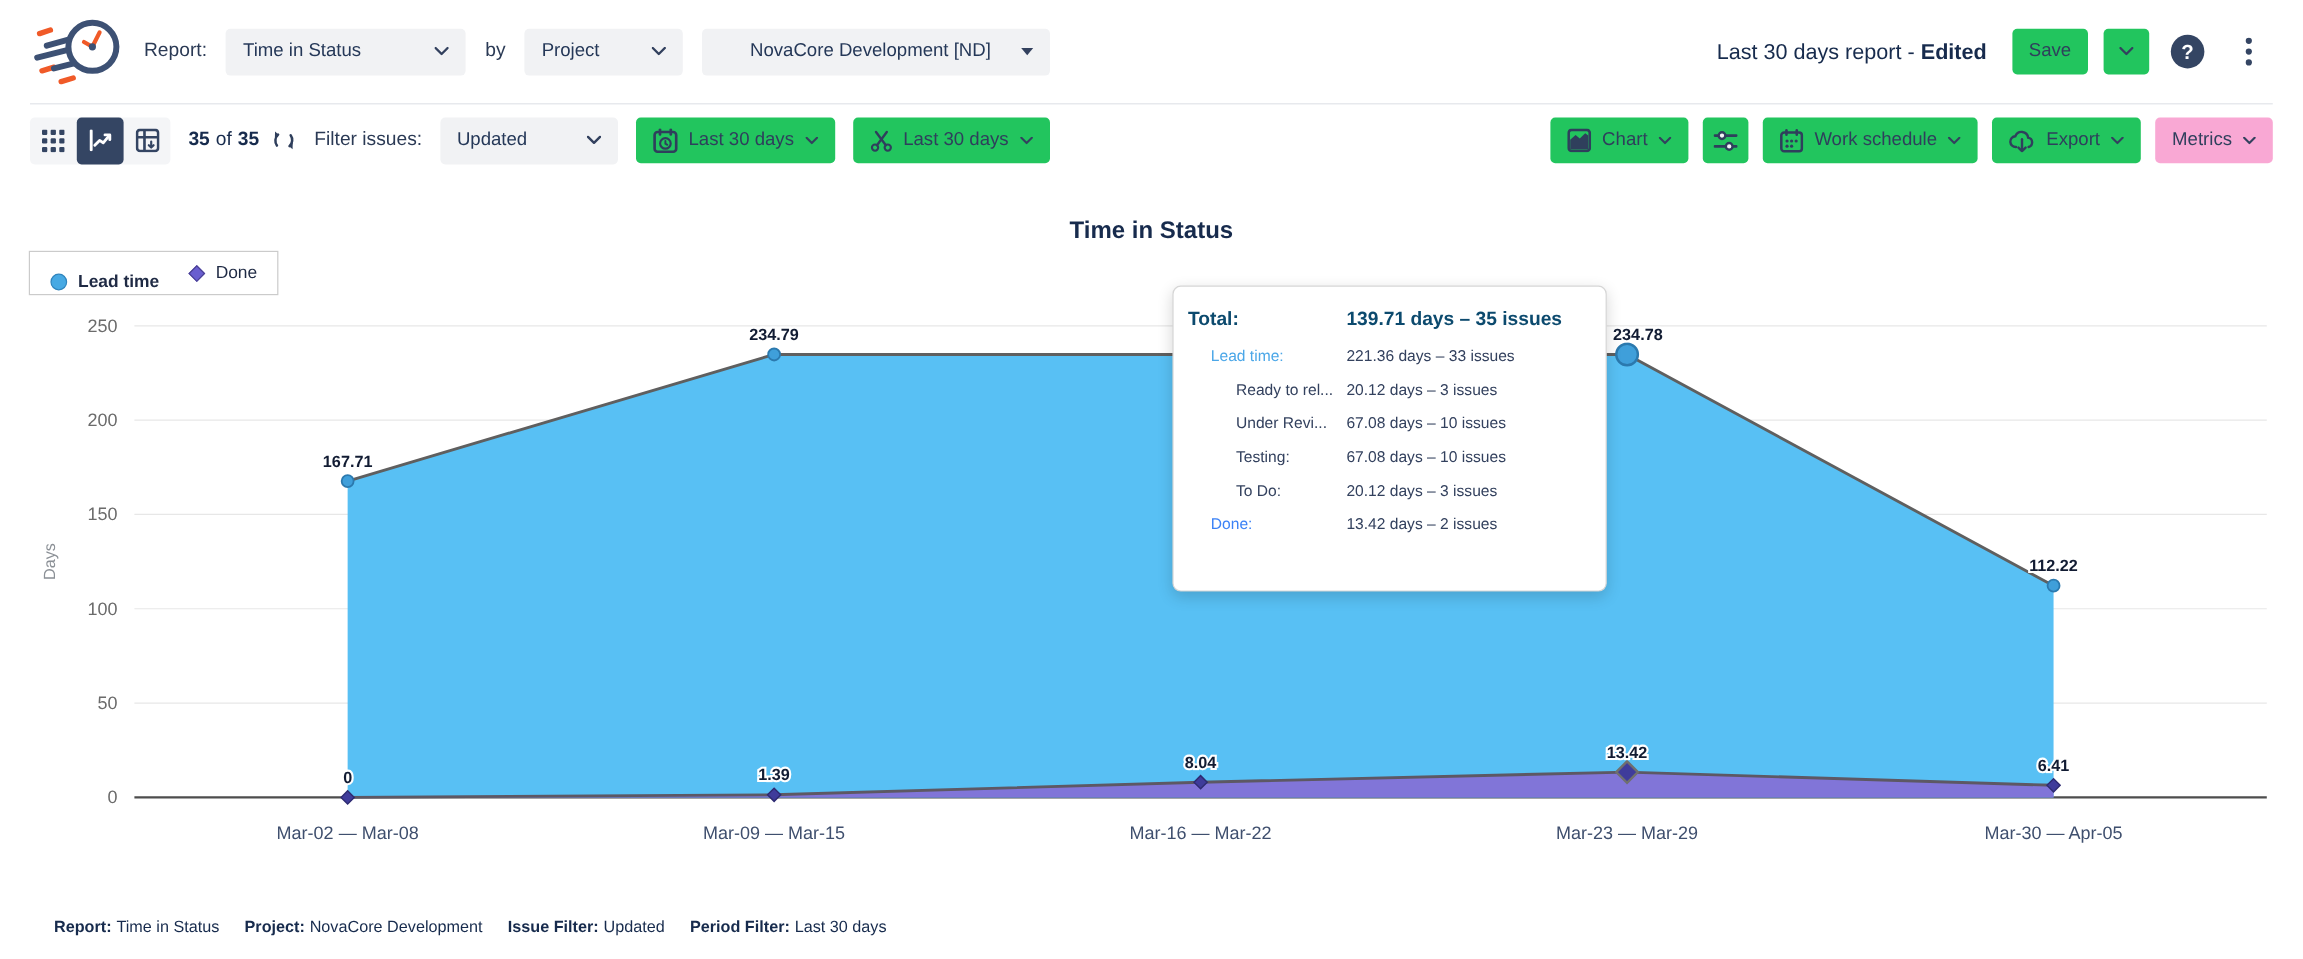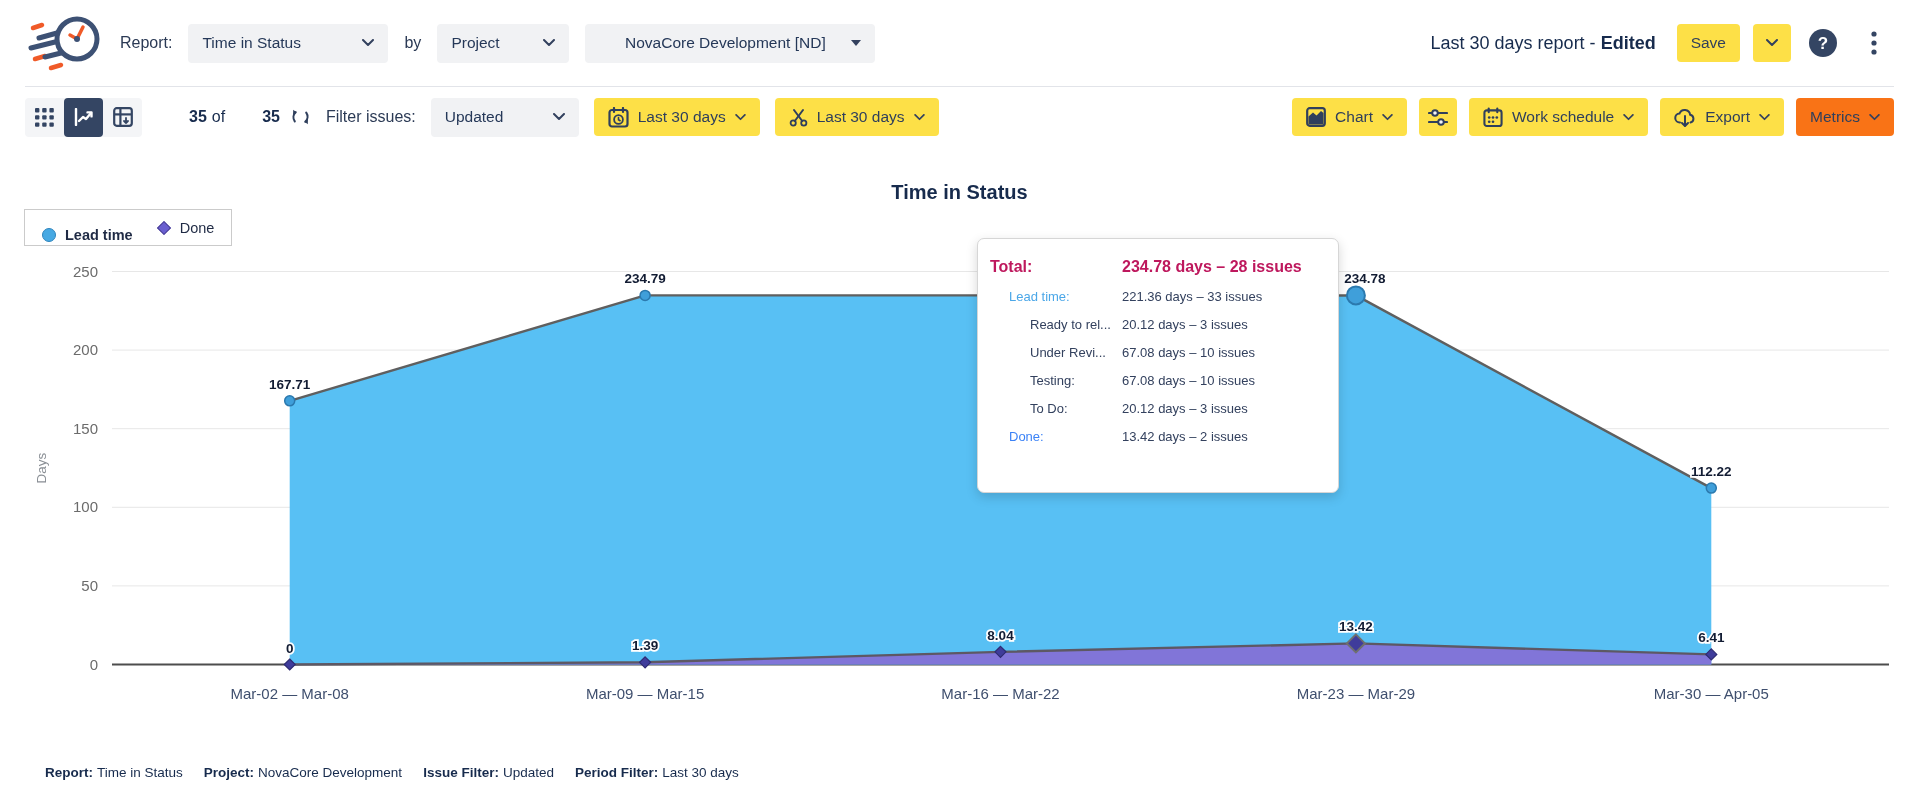--- a/index.html
+++ b/index.html
@@ -20,59 +20,59 @@
   .sel-report { width:200px; }
   .sel-mode  { width:132px; }
   .sel-project { width:290px; }
   .sel-project .sel-text { text-align:center; }
   .chev { flex:none; }
   .tri { width:0; height:0; border-left:5px solid transparent; border-right:5px solid transparent;
          border-top:6px solid #33415e; flex:none; }
   .report-status { font-size:18px; color:#172b4d; font-weight:500; margin-right:8px; white-space:nowrap; }
   .report-status b { font-weight:700; }
   .btn { display:flex; align-items:center; justify-content:center; gap:9px; height:38px;
-         background:#fde047; border-radius:4px; padding:0 14px; font-size:15.5px;
+         background:#22c55e; border-radius:4px; padding:0 14px; font-size:15.5px;
          font-weight:500; color:#2f3f5c; cursor:pointer; white-space:nowrap; }
   .btn-icon-only { width:38px; padding:0; }
   .btn-ghost { background:transparent; }
   .hdr-divider { position:absolute; top:86px; left:25px; right:25px; height:0;
                  border-top:1px solid #e2e4e9; }
 
   
   .tbar { position:absolute; top:87px; left:0; width:100%; height:60px;
           display:flex; align-items:center; padding:0 25px; }
   .tbar-left { display:flex; align-items:center; gap:15px; }
   .tbar-right { margin-left:auto; display:flex; align-items:center; gap:12px; }
   .vgrid { display:flex; align-items:center; background:#f4f5f7; border-radius:4px; }
   .vcell { width:39px; height:39px; display:flex; align-items:center; justify-content:center;
            cursor:pointer; border-radius:4px; }
   .vcell.active { background:#344563; }
   .count { font-size:16px; color:#172b4d; display:flex; align-items:center; gap:5px; }
-  .count b { font-weight:700;margin-left:32px; }
-  .metrics-btn { background:#f97316; }
+  .count b { font-weight:700; }
+  .metrics-btn { background:#f9a8d4; }
 
   
   .ctitle { position:absolute; top:181px; left:0; width:100%; text-align:center;
             font-size:20px; font-weight:700; color:#172b4d; z-index:2; }
   .legend { position:absolute; left:24px; top:209px; height:37px; border:1px solid #cbcbcb;
             background:#fff; display:inline-flex; align-items:center; gap:24px; padding:0 17px; z-index:3; }
   .lg-item { display:flex; align-items:center; gap:9px; font-size:14.5px; color:#1f2a44; cursor:pointer; }
   .lg-item.bold { font-weight:700;margin-top:14px; }
   .lg-circle { width:14px; height:14px; border-radius:50%; background:#47a9e3; border:1px solid #2e84bd; }
   .lg-diamond { width:10px; height:10px; background:#6a5fd0; border:1px solid #4a4093; transform:rotate(45deg); margin:0 2px; }
   #chart-svg { position:absolute; left:0; top:0; width:1919px; height:799px; z-index:1; }
 
   
   .tip { position:absolute; left:977px; top:238px; width:362px; height:255px; background:#fff;
          border:1px solid #d6d6d6; border-radius:7px; box-shadow:0 4px 12px rgba(0,0,0,.16);
          padding:12px 15px 0 12px; z-index:5; }
   .tip-row { display:grid; grid-template-columns:132px 1fr; align-items:center; height:28px;
              font-size:13px; color:#33415e; }
   .tip-row .tlabel { white-space:nowrap; overflow:hidden; }
-  .tip-row.total { height:31px; font-size:16px; font-weight:700; color:#be185d; }
+  .tip-row.total { height:31px; font-size:16px; font-weight:700; color:#0c4a6e; }
   .tip-row.leadtime .tlabel { color:#4ba7e8; }
   .tip-row.done .tlabel { color:#3b82f6; }
 
   
   .foot { position:absolute; left:45px; top:765px; display:flex; gap:21px;
           font-size:13.5px; color:#172b4d; white-space:nowrap; }
   .foot .fitem b { font-weight:700; margin-right:4px; }
 </style>
 </head>
 <body>
@@ -335,21 +335,21 @@
       <text x="1000.5" y="639.86112" text-anchor="middle" font-size="13.5" font-weight="bold" fill="#121c33" stroke="#ffffff" stroke-width="3.5" paint-order="stroke" font-family="Liberation Sans, sans-serif">8.04</text>
       <path d="M1355.8999999999999 634.40376 L1364.8999999999999 643.40376 L1355.8999999999999 652.40376 L1346.8999999999999 643.40376 Z" fill="#3f3c9b" stroke="#6f6f6f" stroke-width="2"></path>
       <text x="1355.8999999999999" y="631.40376" text-anchor="middle" font-size="13.5" font-weight="bold" fill="#121c33" stroke="#ffffff" stroke-width="3.5" paint-order="stroke" font-family="Liberation Sans, sans-serif">13.42</text>
       <path d="M1711.3 648.92348 L1716.8 654.42348 L1711.3 659.92348 L1705.8 654.42348 Z" fill="#3f3c9b" stroke="#2e2b72" stroke-width="1.2"></path>
       <text x="1711.3" y="642.42348" text-anchor="middle" font-size="13.5" font-weight="bold" fill="#121c33" stroke="#ffffff" stroke-width="3.5" paint-order="stroke" font-family="Liberation Sans, sans-serif">6.41</text>
     </svg>
 
   <div class="tip">
       <div class="tip-row total">
         <span class="tlabel" style="padding-left: 0px;">Total:</span>
-        <span class="tvalue">234.78 days – 28 issues</span>
+        <span class="tvalue">139.71 days – 35 issues</span>
       </div>
       <div class="tip-row leadtime">
         <span class="tlabel" style="padding-left: 19px;">Lead time:</span>
         <span class="tvalue">221.36 days – 33 issues</span>
       </div>
       <div class="tip-row status">
         <span class="tlabel" style="padding-left: 40px;">Ready to rel...</span>
         <span class="tvalue">20.12 days – 3 issues</span>
       </div>
       <div class="tip-row status">

